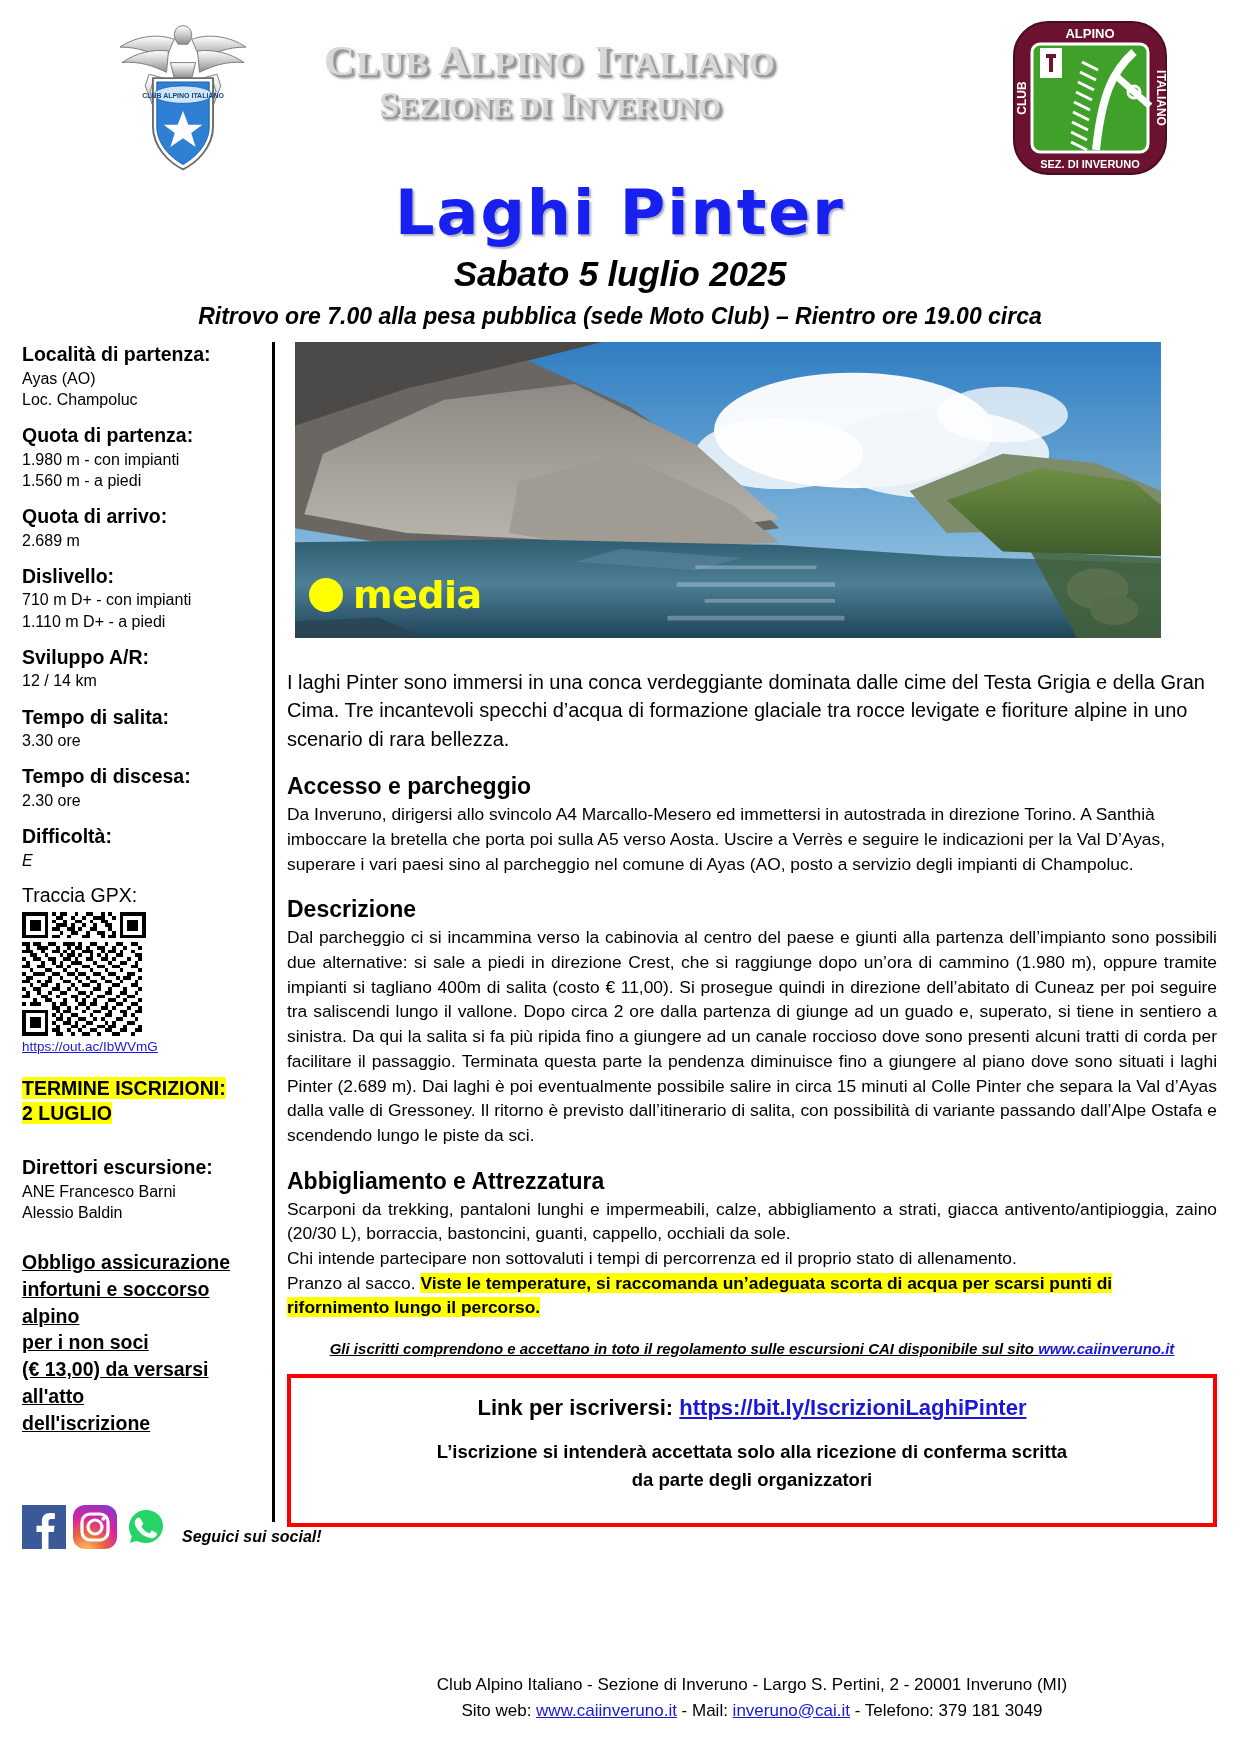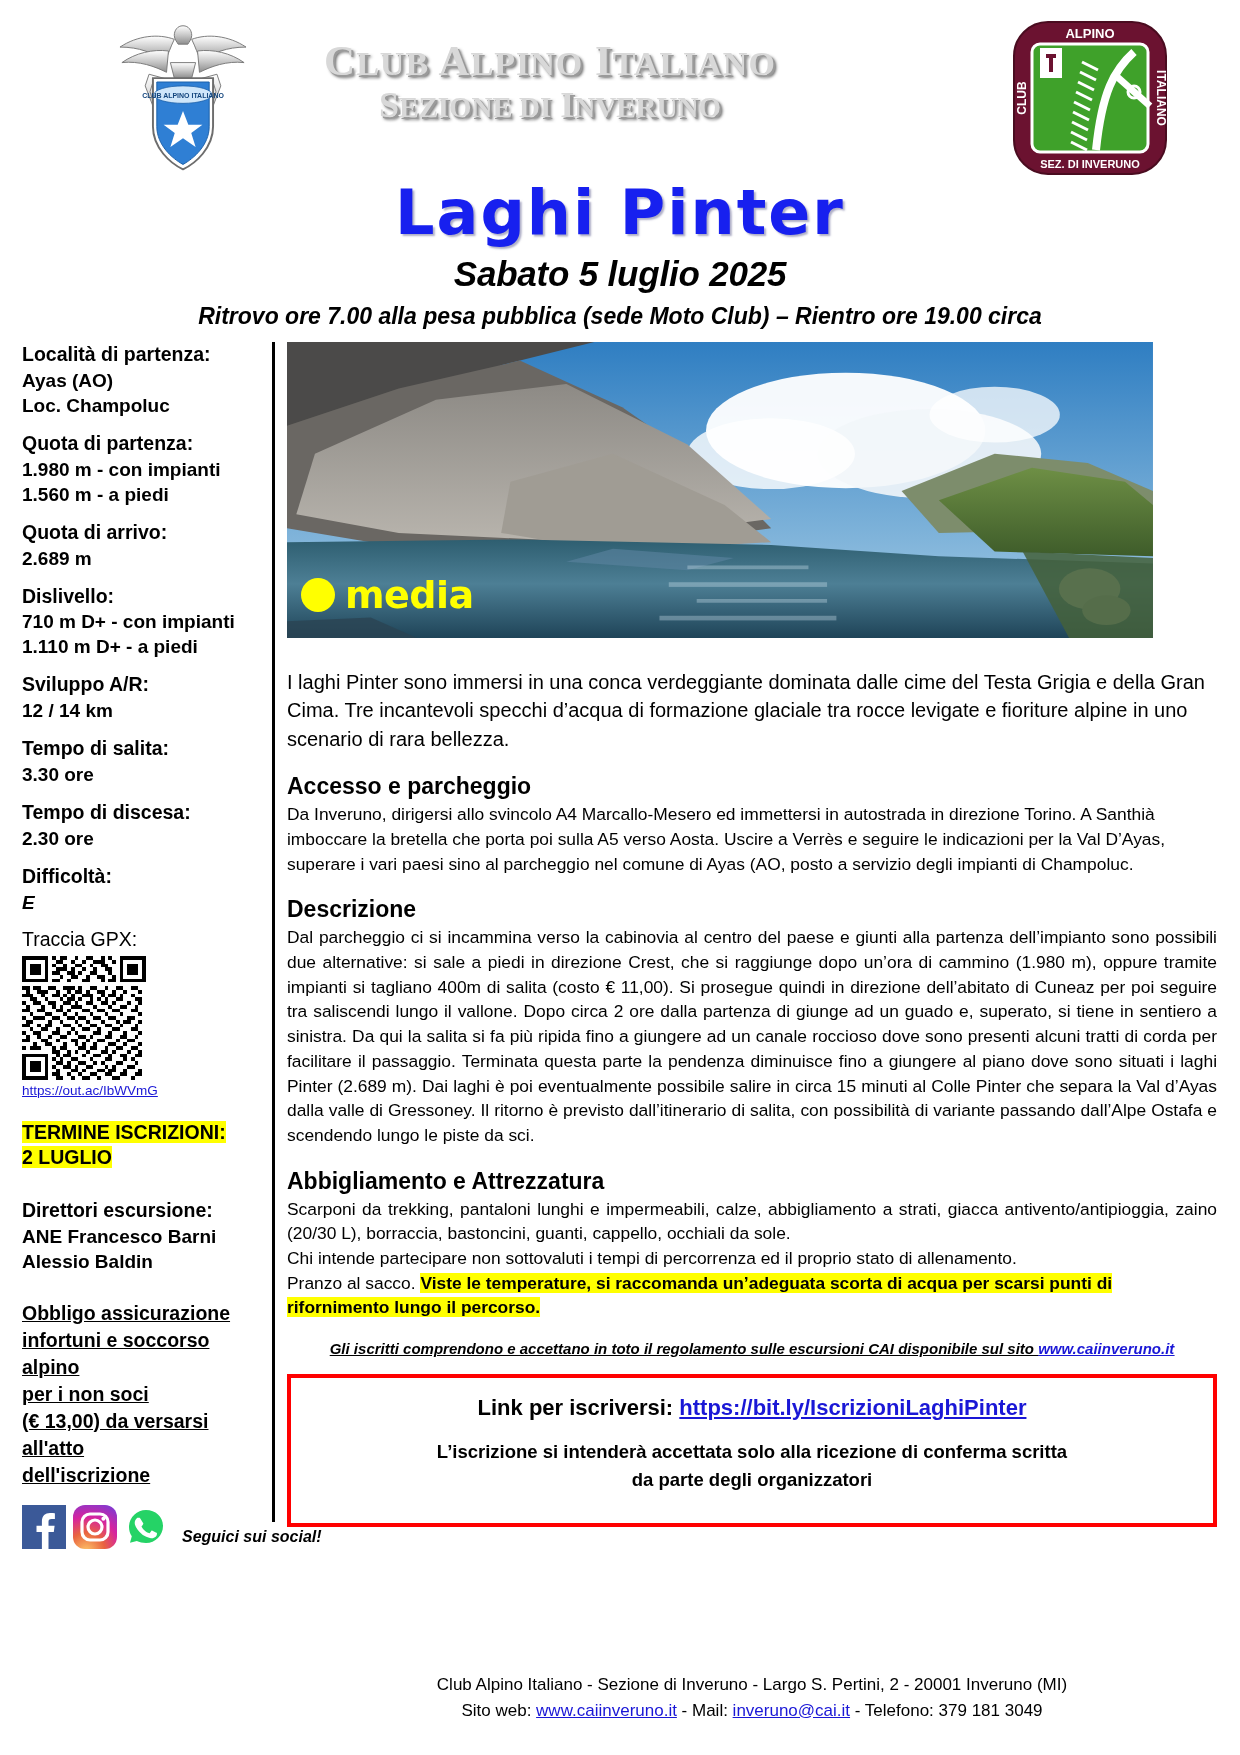--- a/index.html
+++ b/index.html
@@ -78,21 +78,21 @@
     position:absolute; left:22px; top:0; width:250px;
     font-family:"Liberation Sans", sans-serif;
   }
   .divider {
     position:absolute; left:272px; top:0; width:3px; height:1180px;
     background:#000;
   }
 
   .field { margin-bottom:13px; }
   .field-label { font-size:19.5px; font-weight:bold; line-height:1.32; }
-  .field-value { font-size:19px; font-weight:bold; line-height:1.32; }
+  .field-value { font-size:16px; font-weight:normal; line-height:1.32; }
   .field-value.ital { font-style:italic; }
 
   .gpx-label { font-size:19.5px; font-weight:normal; margin-top:9px; margin-bottom:5px; }
   .qr { width:124px; height:124px; display:block; }
   .qr-link { font-size:13.5px; color:#1a17d6; text-decoration:underline; display:block; margin-top:3px; }
 
   .deadline { margin-top:22px; font-size:19.5px; font-weight:bold; line-height:1.3; }
   .deadline span { background:#ffff00; }
 
   .directors { margin-top:28px; }
@@ -102,21 +102,21 @@
   .socials { position:absolute; left:22px; top:1163px; display:flex; align-items:flex-end; gap:7px; }
   .s-icon { width:44px; height:44px; display:block; }
   .follow-text {
     font-size:16px; font-style:italic; font-weight:bold;
     margin-left:7px; margin-bottom:3px;
   }
 
   
   .main { position:absolute; left:287px; top:0; width:930px; }
 
-  .photo-wrap { position:relative; width:866px; height:318px; overflow:hidden; }
+  .photo-wrap { position:relative; width:866px; height:318px; overflow:hidden;margin-left:8px; }
   .photo { position:absolute; inset:0; }
   .badge-media {
     position:absolute; left:14px; bottom:46px;
     display:flex; align-items:center; gap:10px;
   }
   .badge-dot { width:34px; height:34px; border-radius:50%; background:#ffff00; }
   .badge-text {
     font-family:"DejaVu Sans", sans-serif;
     font-weight:bold; font-size:38px; color:#ffff00;
     letter-spacing:-.5px; line-height:1;

